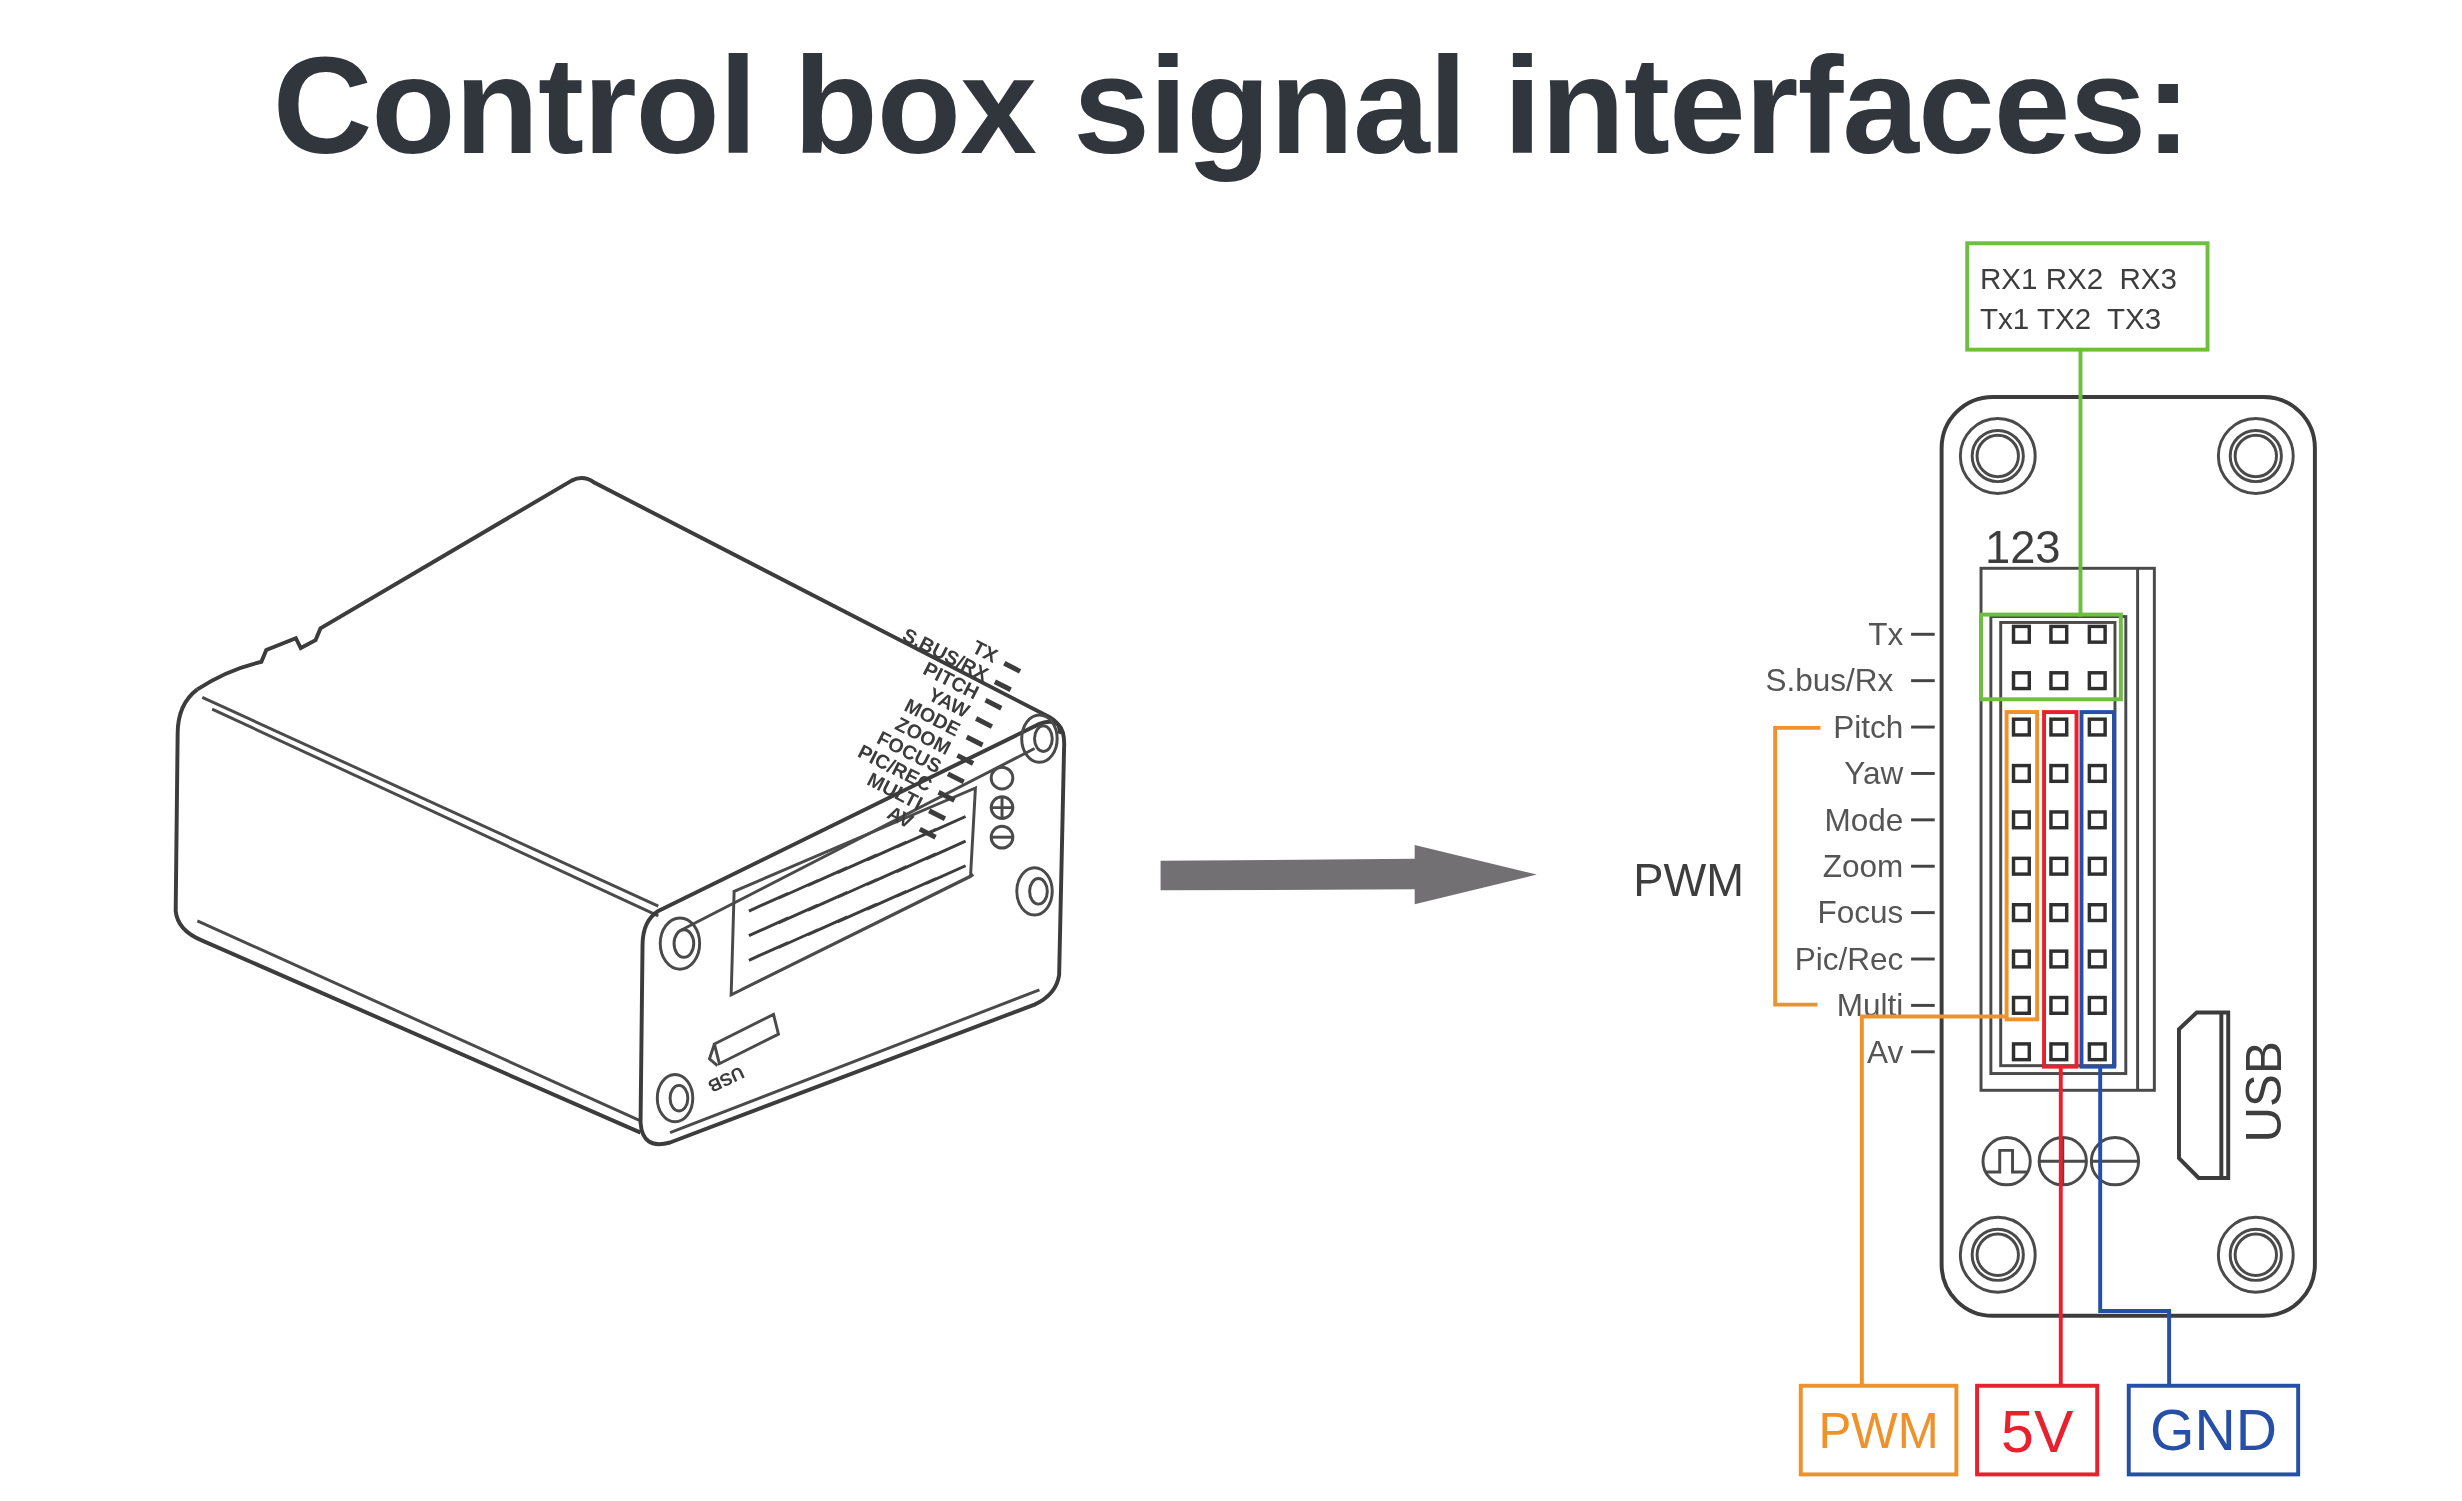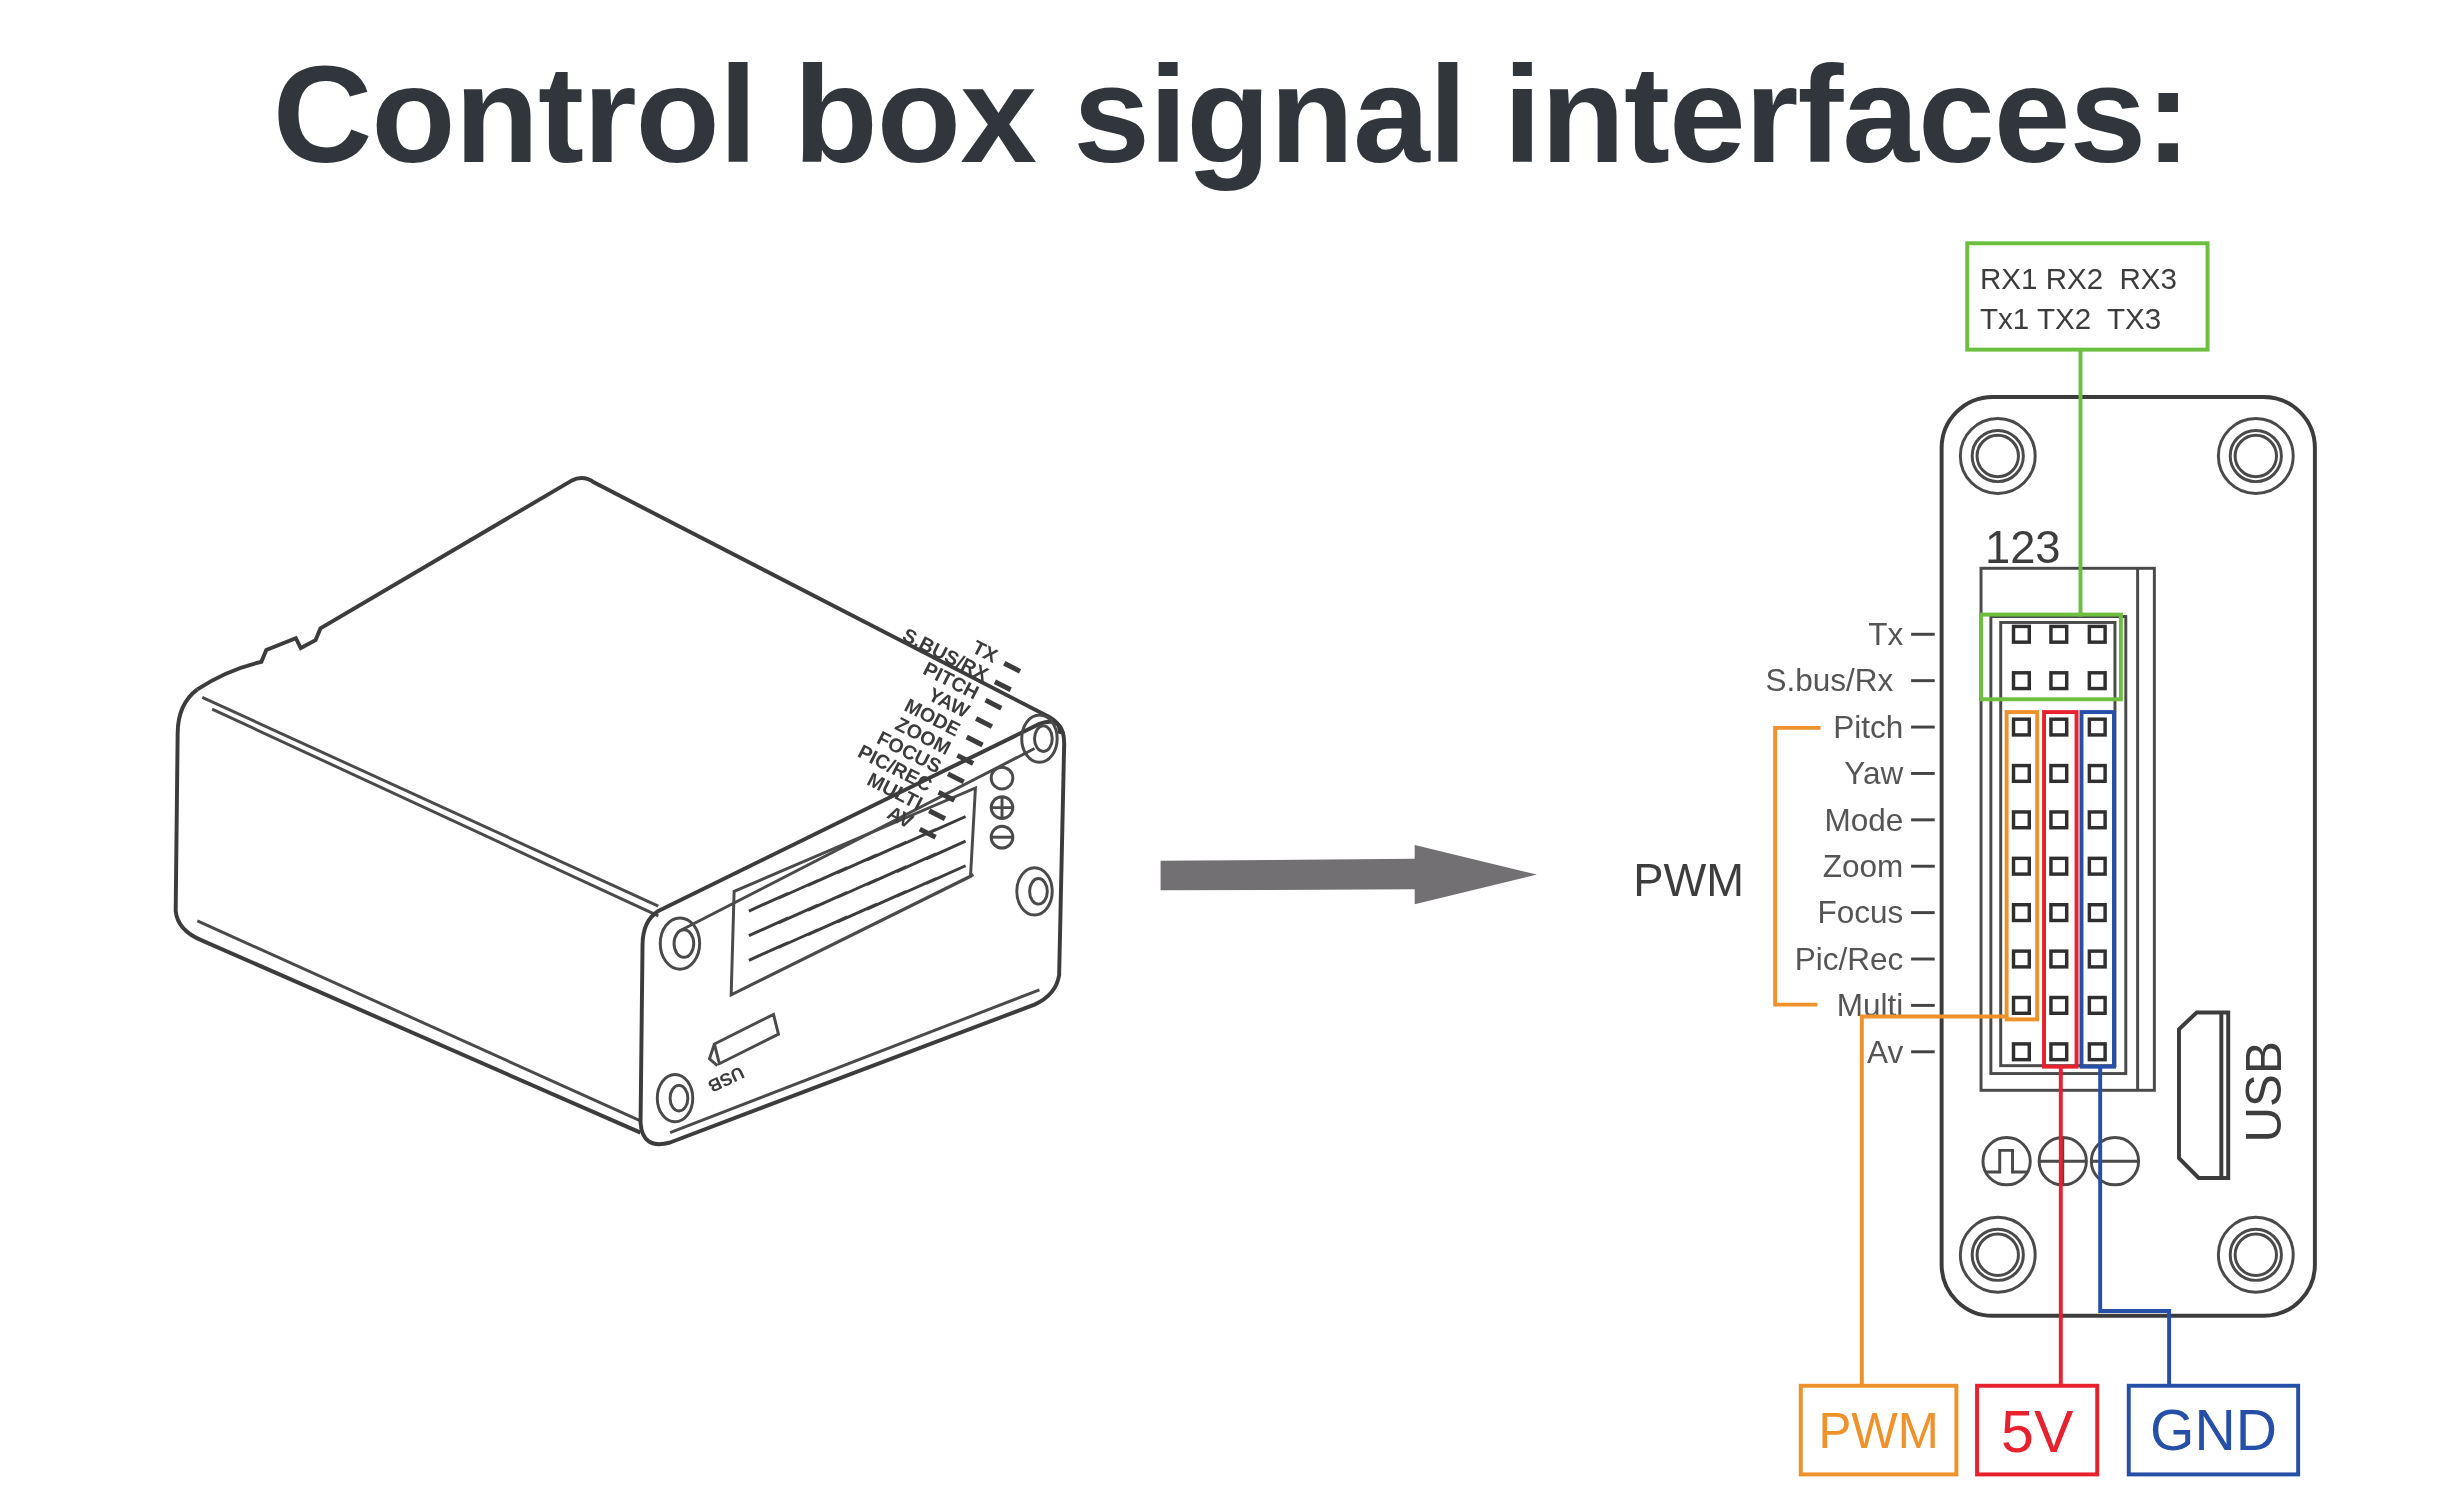--- a/index.html
+++ b/index.html
@@ -1,18 +1,18 @@
 <!DOCTYPE html>
 <html><head>
 <meta charset="utf-8">
 <style>
   html, body { margin: 0; padding: 0; background: #ffffff; }
   body { width: 2463px; height: 1501px; position: relative; overflow: hidden; }
   #title {
-    position: absolute; left: 0; top: 39px; width: 2463px; text-align: center;
+    position: absolute; left: 0; top: 30px; width: 2463px; text-align: center;
     font-family: "Liberation Sans", sans-serif; font-weight: bold; font-size: 138px;
     color: #31363d; letter-spacing: -1px; line-height: 1.1;
   }
   svg#diagram { position: absolute; left: 0; top: 0; }
   .line { fill: none; stroke: #3c3c3c; stroke-width: 4; }
   .thin { fill: none; stroke: #4a4a4a; stroke-width: 3; }
   .lbl { font-family: "Liberation Sans", sans-serif; fill: #3d3d3d; }
 </style>
 </head>
 <body>

